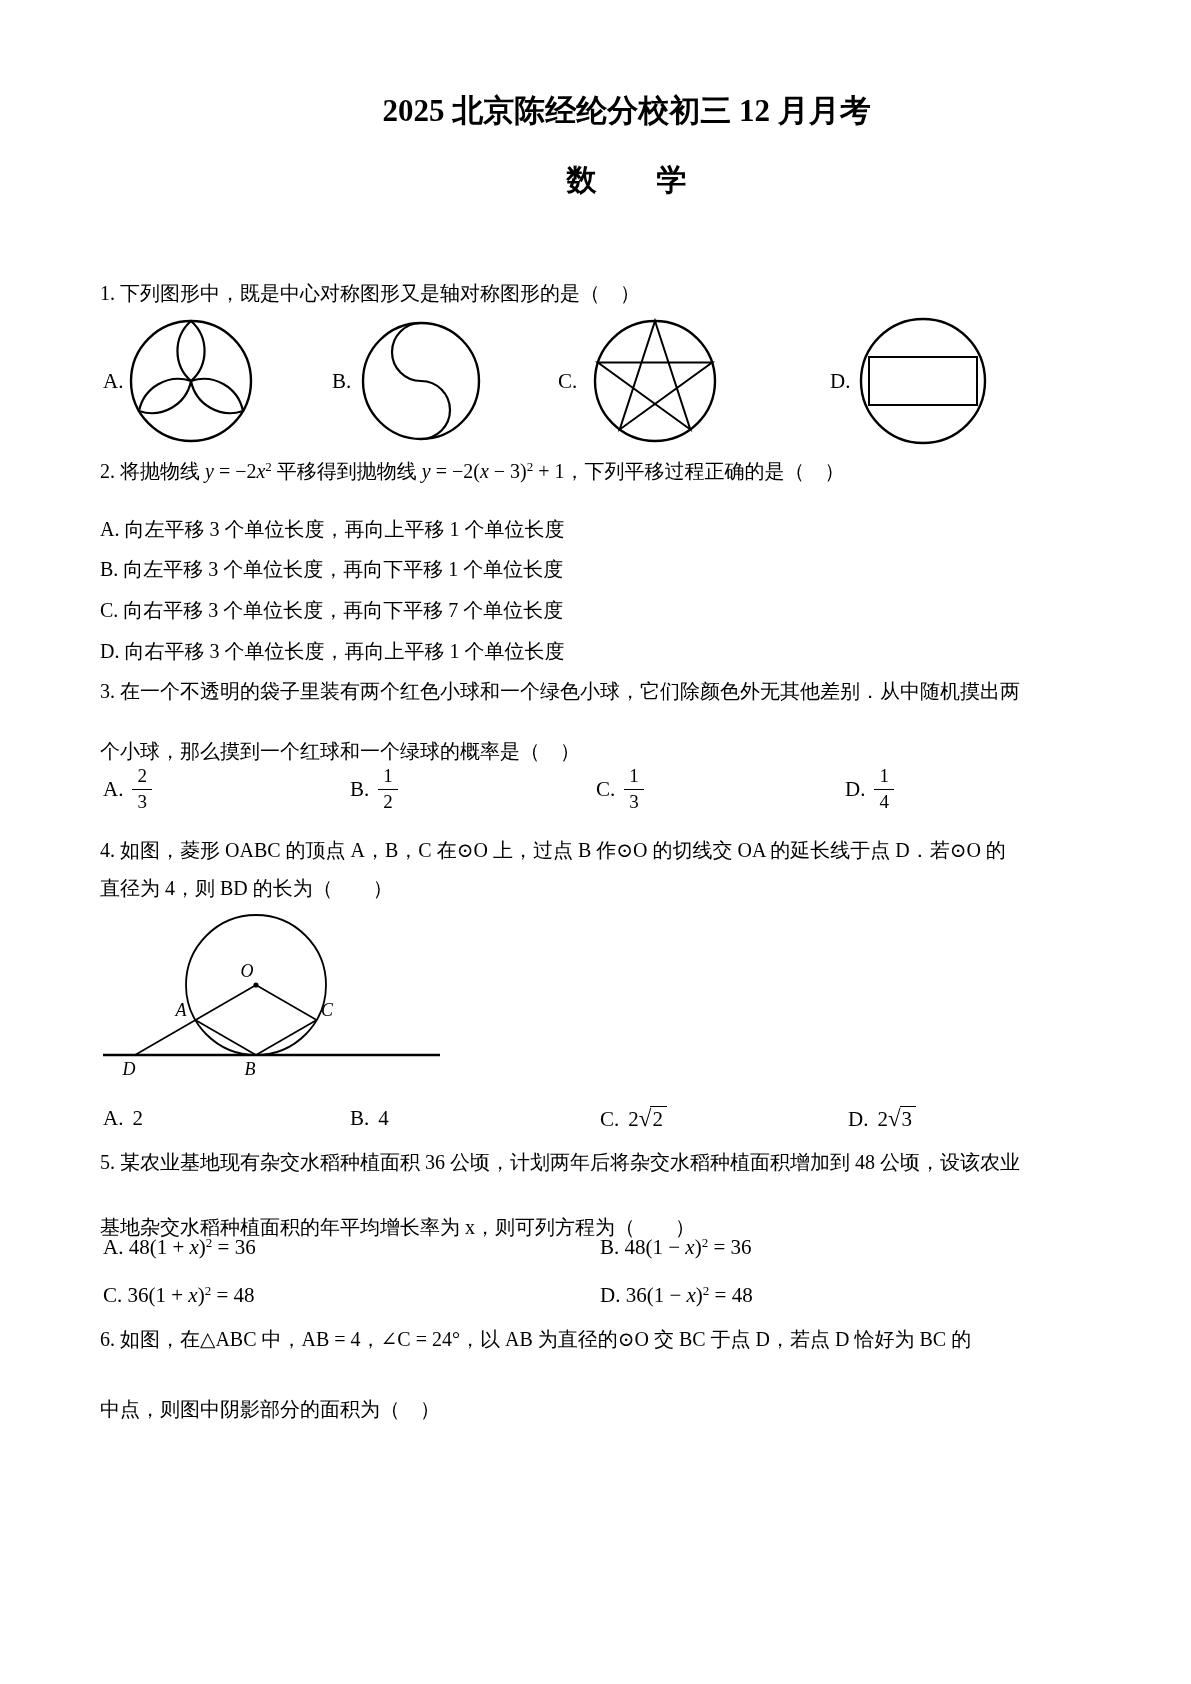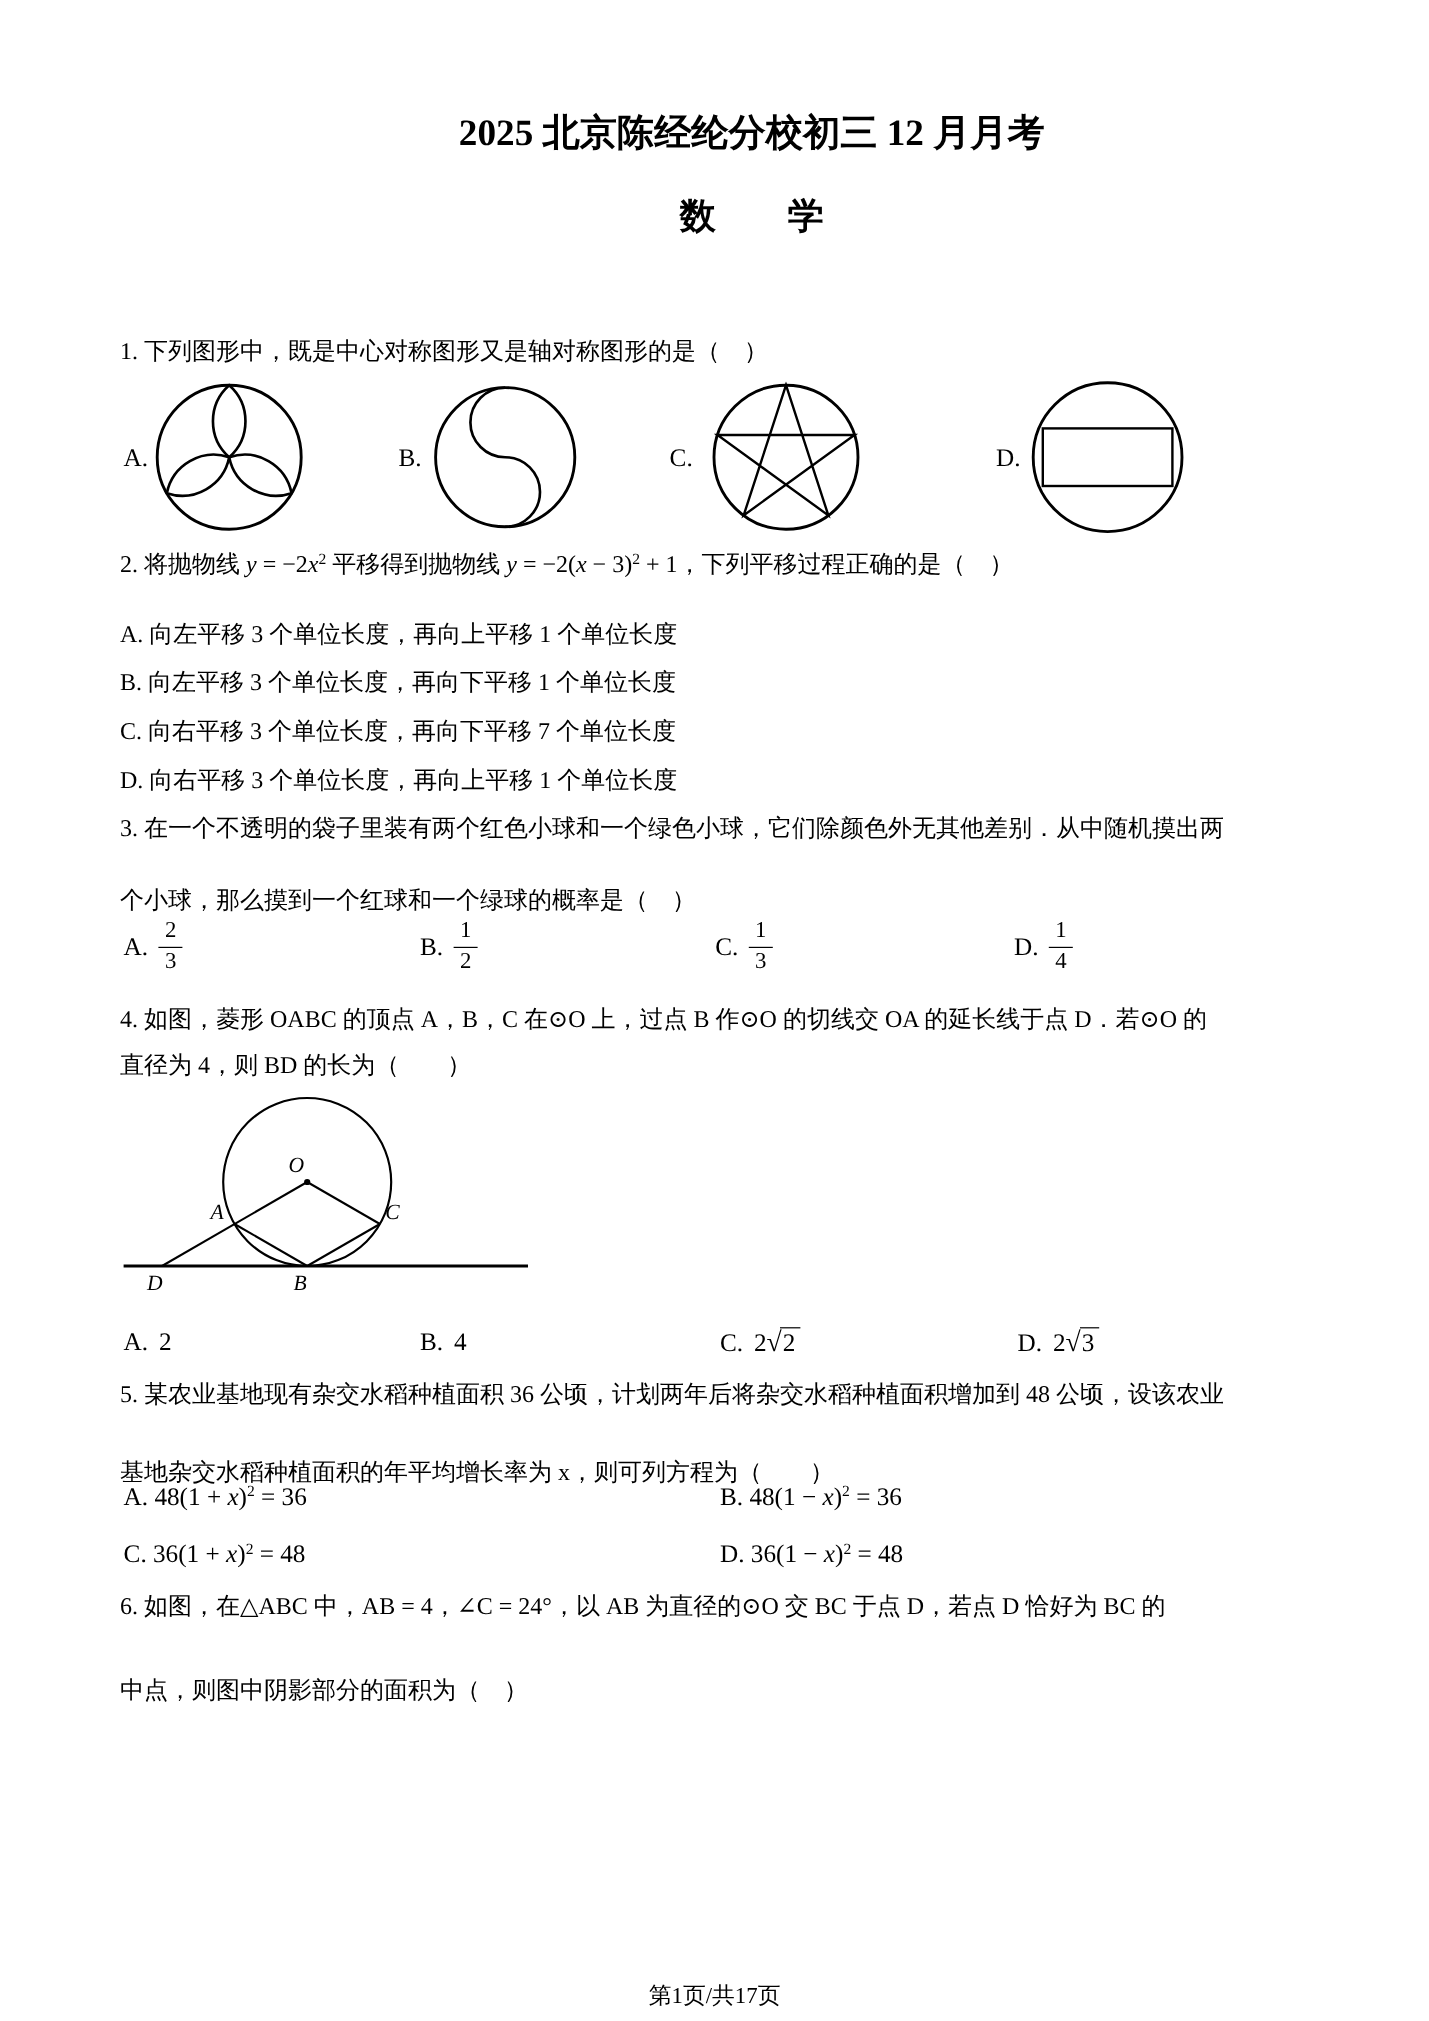--- a/index.html
+++ b/index.html
@@ -159,15 +159,14 @@
   <div class="ln" style="left:103px; top:1281px; font-size:21px;">
     <span>C.</span>&nbsp;<span>36(1 + </span><span class="it">x</span><span>)</span><sup class="s">2</sup><span> = 48</span>
   </div>
   <div class="ln" style="left:600px; top:1281px; font-size:21px;">
     <span>D.</span>&nbsp;<span>36(1 − </span><span class="it">x</span><span>)</span><sup class="s">2</sup><span> = 48</span>
   </div>
 
   <div class="ln" style="left:100px; top:1326px;">6. 如图，在△ABC 中，AB = 4，∠C = 24°，以 AB 为直径的⊙O 交 BC 于点 D，若点 D 恰好为 BC 的</div>
   <div class="ln" style="left:100px; top:1368px;margin-top:28px;">中点，则图中阴影部分的面积为（　）</div>
 
-  <div class="footer">第1页/共17页</div>
 
 </div>
 
 </body></html>

